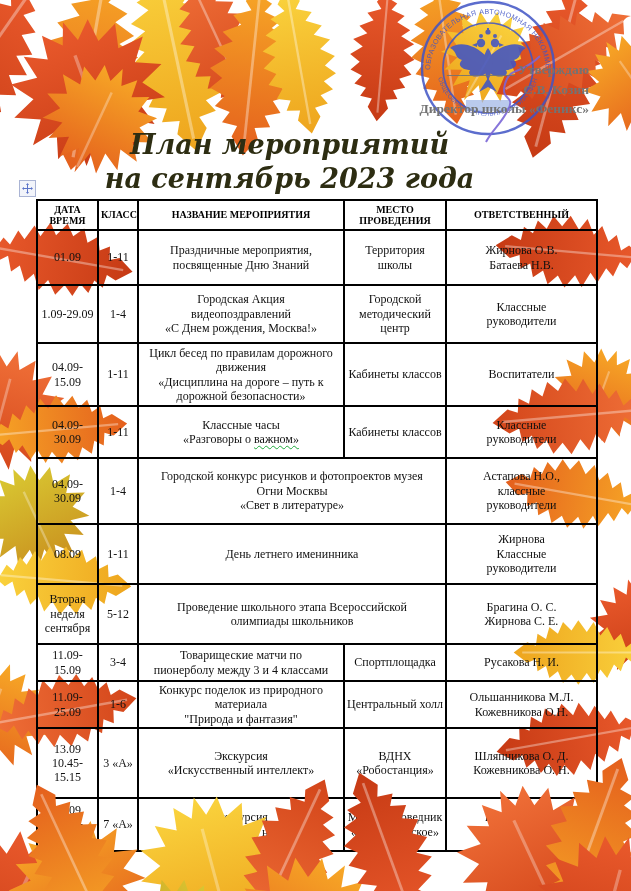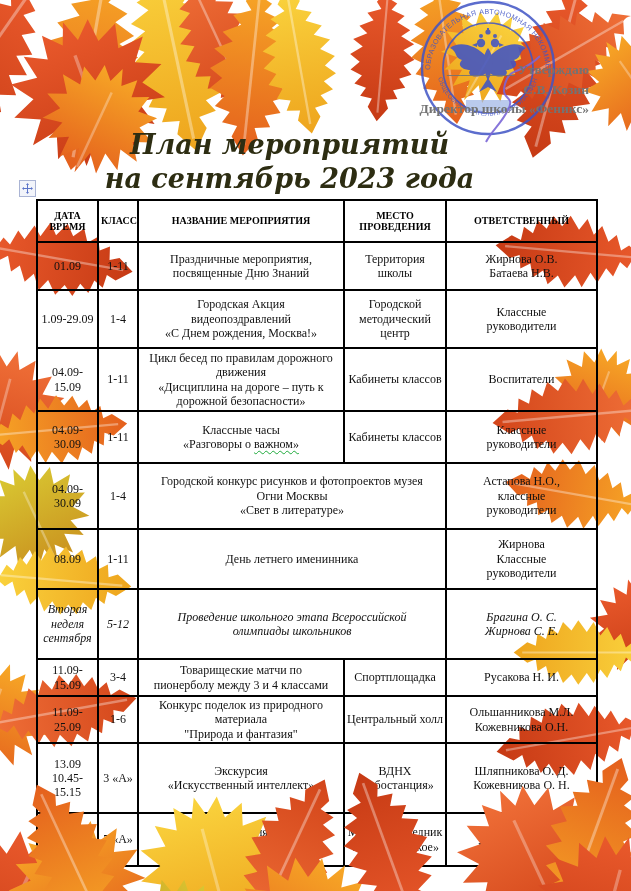--- a/index.html
+++ b/index.html
@@ -33,28 +33,28 @@
     position:absolute;left:36px;top:199px;width:560px;z-index:2;
     border-collapse:collapse;table-layout:fixed;background:transparent;
   }
   table.plan th,table.plan td{
     border:2px solid #000;text-align:center;vertical-align:middle;
     padding:1px 2px;white-space:pre-line;overflow:hidden;
   }
   table.plan th{font-size:10px;font-weight:bold;line-height:1.15;}
   table.plan td{font-size:12px;line-height:1.2;color:#111;}
   td.date{font-size:11.5px;}
-  tr.hdr {height:42px;}
-  tr.r1  {height:48px;}
+  tr.hdr {height:30px;}
+  tr.r1  {height:55px;}
   tr.r2  {height:58px;}
   tr.r3  {height:63px;}
   tr.r4  {height:52px;}
   tr.r5  {height:66px;}
   tr.r6  {height:60px;}
-  tr.r7  {height:70px;font-style:italic;}
+  tr.r7  {height:60px;}
   tr.r8  {height:37px;}
   tr.r9  {height:47px;}
   tr.r10 {height:70px;}
   tr.r11 {height:53px;}
 
   .sq-green{text-decoration-line:underline;text-decoration-style:wavy;
     text-decoration-color:#1faa3c;text-decoration-thickness:1px;text-underline-offset:2px;}
   .sq-red{text-decoration-line:underline;text-decoration-style:wavy;
     text-decoration-color:#e2372b;text-decoration-thickness:1px;text-underline-offset:2px;}
 </style>

